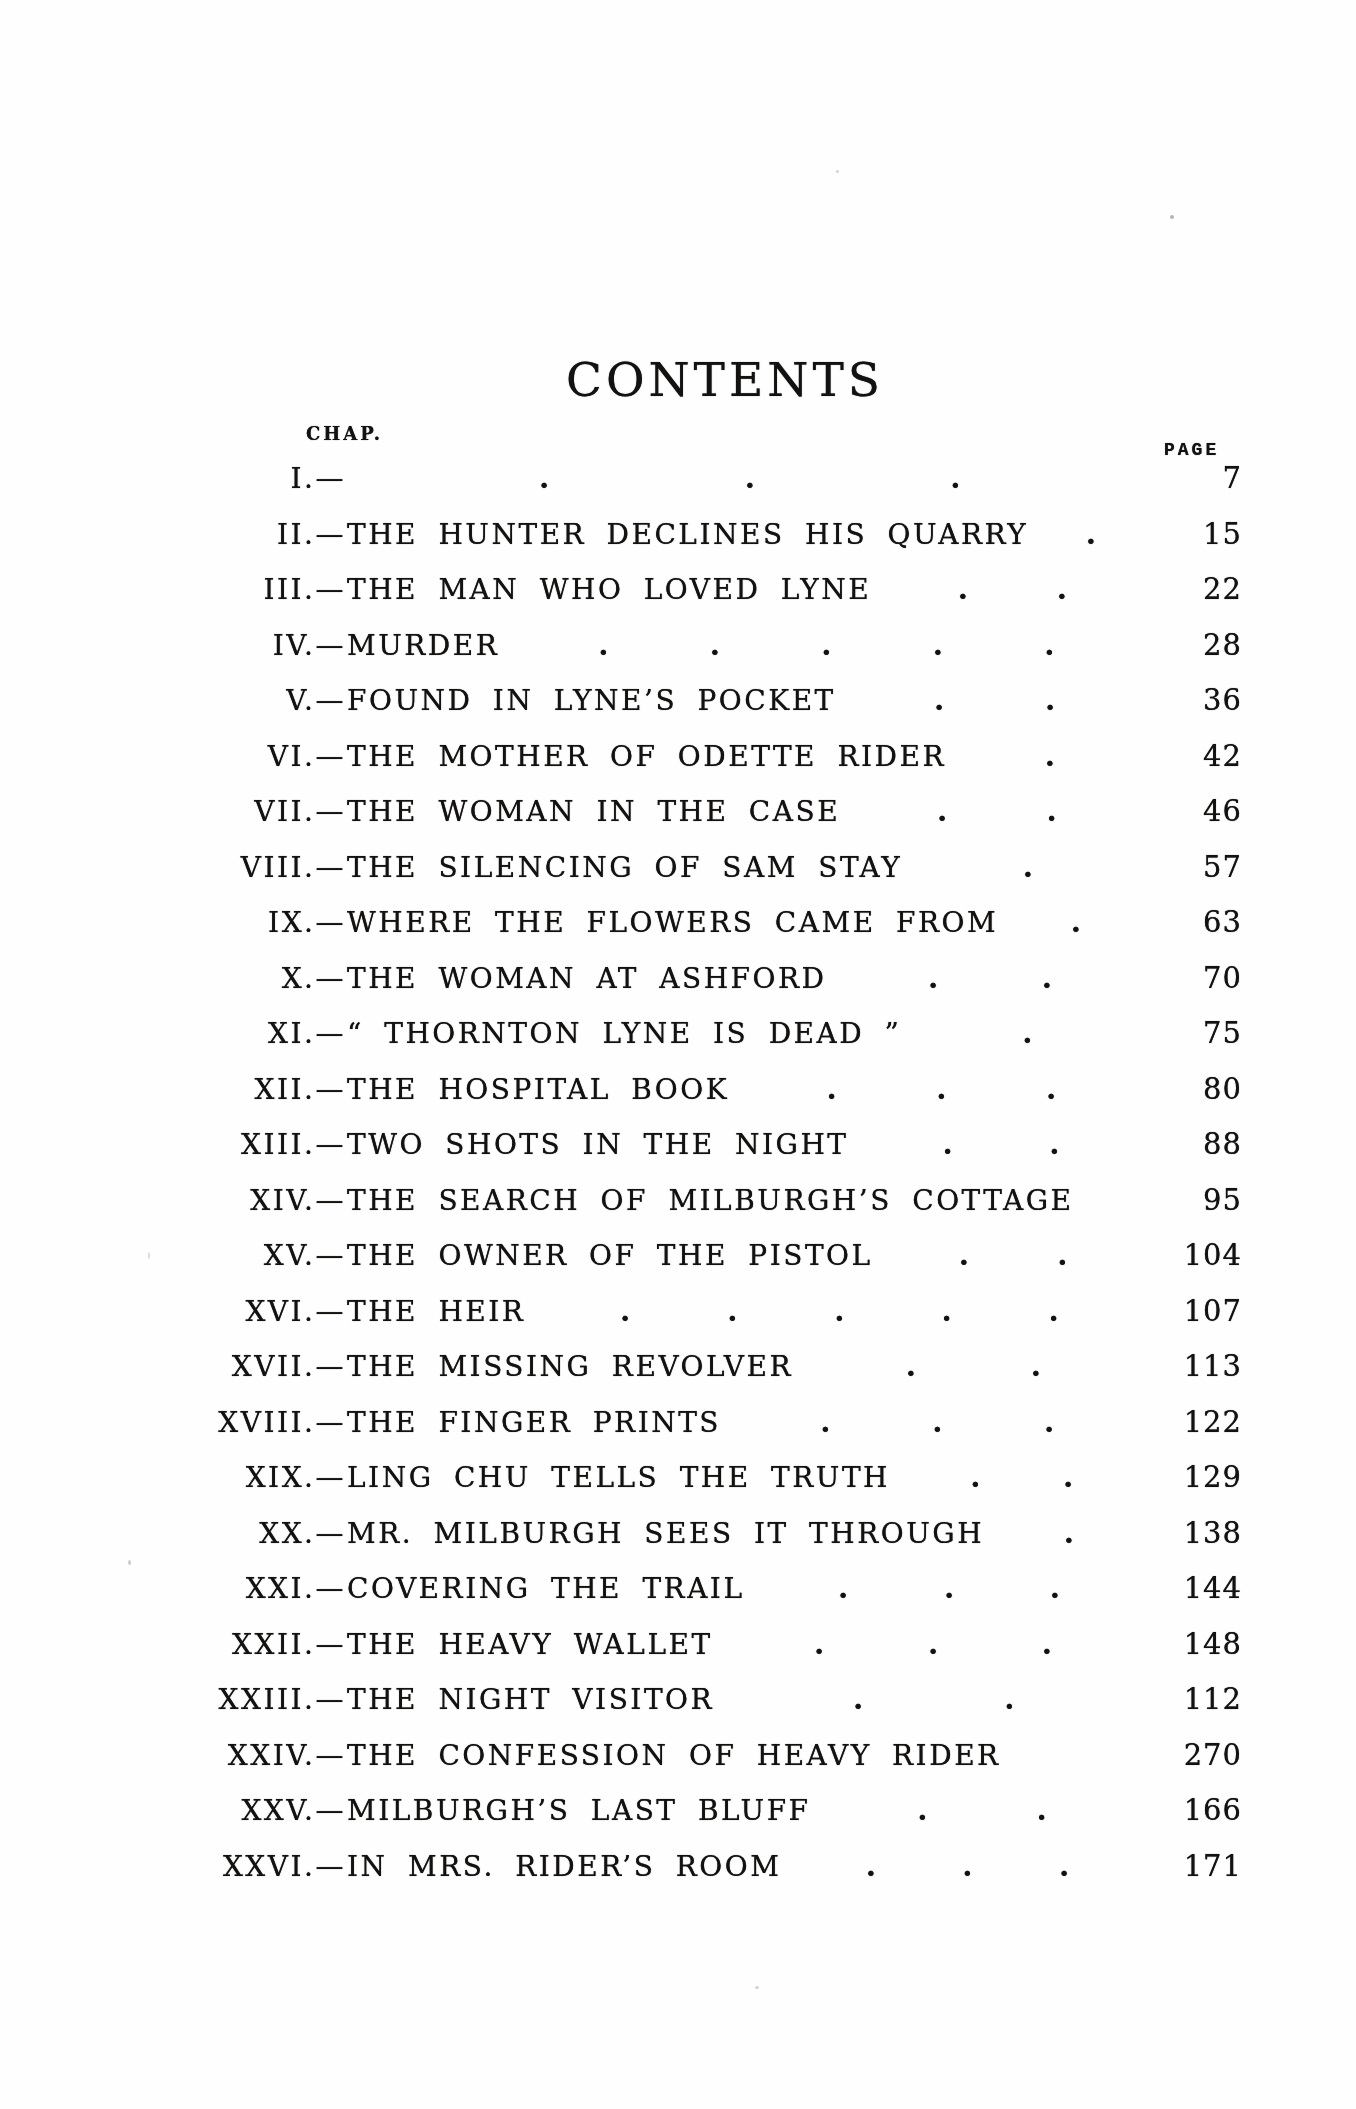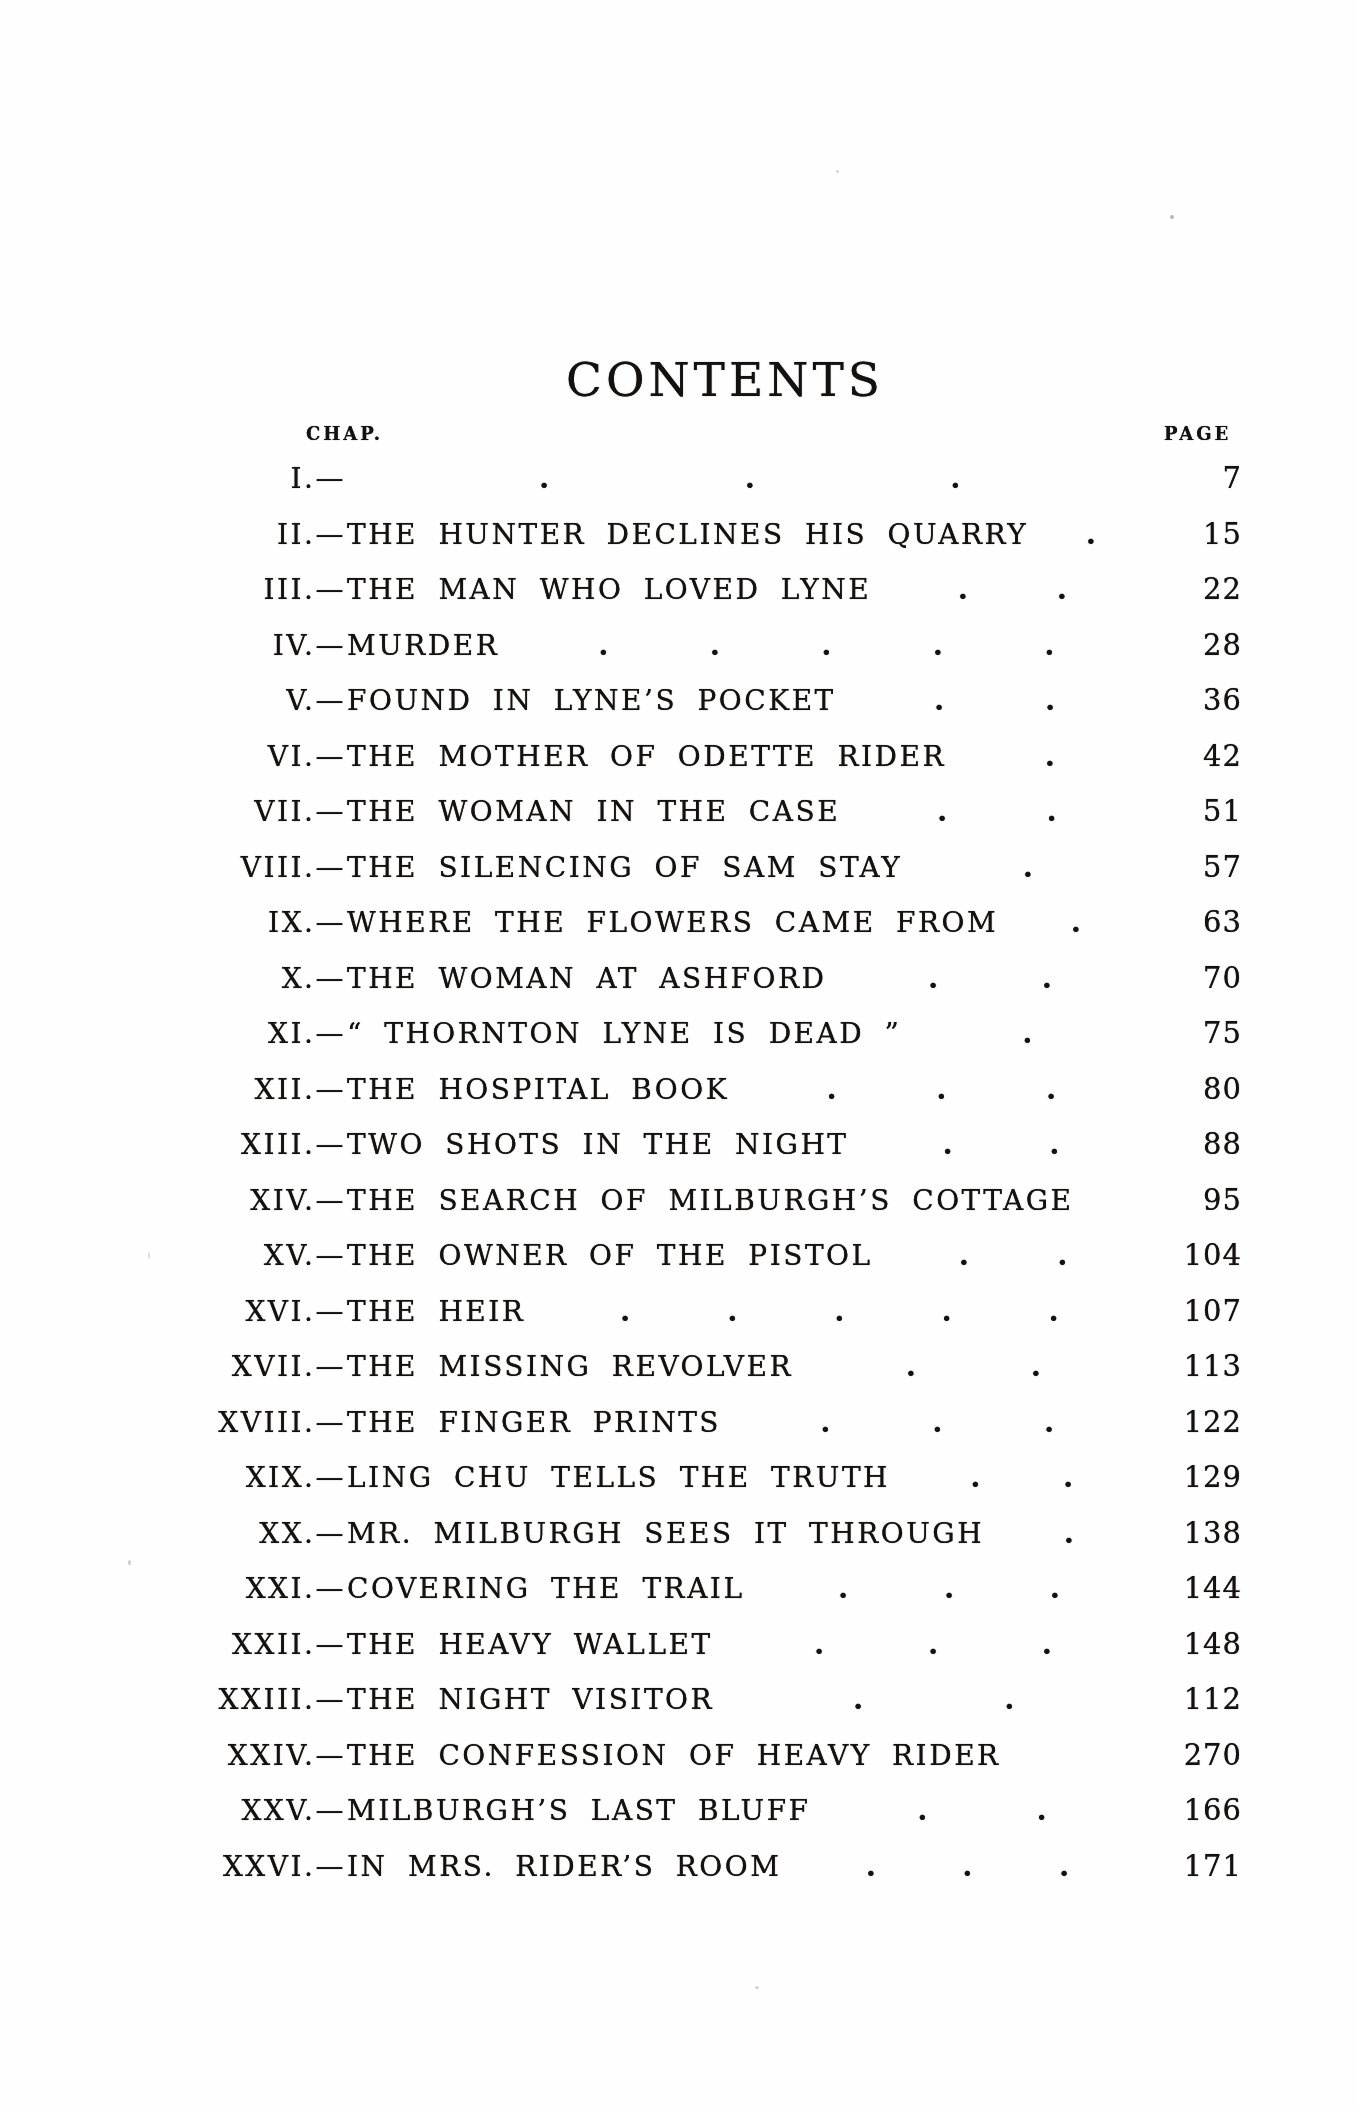--- a/index.html
+++ b/index.html
@@ -31,21 +31,21 @@
   }
   .col-label {
     position: absolute;
     font-size: 18px;
     font-weight: 700;
     letter-spacing: 3px;
     line-height: 1;
     white-space: nowrap;
   }
   .chap-label { left: 306px; top: 425px; }
-  .page-label { left: 1164px; top: 425px; }
+  .page-label { left: 1164px; top: 441px; font-family: Liberation Mono, monospace; }
 
   .toc {
     position: absolute;
     left: 180px;
     top: 451px;
     width: 1062px;
   }
   .row {
     display: flex;
     align-items: baseline;
@@ -161,21 +161,21 @@
         </span>
     <span class="page">42</span>
   </div>
       <div class="row ink">
     <span class="chap">VII.—</span>
     <span class="title">THE WOMAN IN THE CASE</span>
     <span class="dots">
           <span class="dot">.</span>
           <span class="dot">.</span>
         </span>
-    <span class="page">51</span>
+    <span class="page">46</span>
   </div>
       <div class="row ink">
     <span class="chap">VIII.—</span>
     <span class="title">THE SILENCING OF SAM STAY</span>
     <span class="dots">
           <span class="dot">.</span>
         </span>
     <span class="page">57</span>
   </div>
       <div class="row ink">

